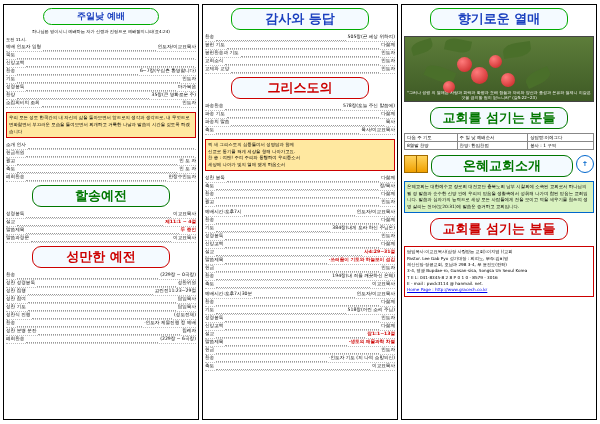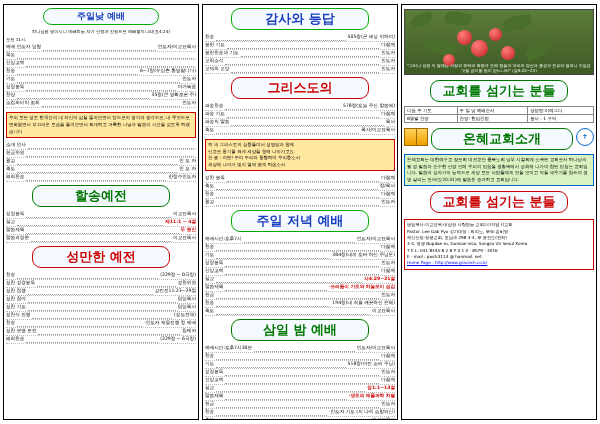--- a/index.html
+++ b/index.html
@@ -266,21 +266,20 @@
           <span class="d"></span>
           <span class="r">다함께</span>
         </div>
       <div class="row">
           <span class="l">광고</span>
           <span class="d"></span>
           <span class="r">인도자</span>
         </div>
     </div>
 
-    <div class="title">주일 저녁 예배</div>
     <div>
       <div class="row">
           <span class="l">예배시간:오후7시</span>
           <span class="d"></span>
           <span class="r">인도자/이교표목사</span>
         </div>
       <div class="row">
           <span class="l">찬송</span>
           <span class="d"></span>
           <span class="r">다함께</span>
@@ -320,21 +319,20 @@
           <span class="d"></span>
           <span class="r">194장(내 죄를 깨끗하신 은혜)</span>
         </div>
       <div class="row">
           <span class="l">축도</span>
           <span class="d"></span>
           <span class="r">이교표목사</span>
         </div>
     </div>
 
-    <div class="title green">삼일 밤 예배</div>
     <div>
       <div class="row">
           <span class="l">예배시간:오후7시30분</span>
           <span class="d"></span>
           <span class="r">인도자/이교표목사</span>
         </div>
       <div class="row">
           <span class="l">찬송</span>
           <span class="d"></span>
           <span class="r">다함께</span>
@@ -376,20 +374,21 @@
         </div>
       <div class="row">
           <span class="l">축도</span>
           <span class="d"></span>
           <span class="r">이교표목사</span>
         </div>
     </div>
   </div>
 
   <div class="col">
+    <div class="title">향기로운 열매</div>
 
     <div class="photo">
       <div class="leaf" style="left:6px;top:4px;width:22px;height:12px;transform:rotate(-18deg)"></div>
       <div class="leaf" style="left:40px;top:2px;width:26px;height:13px;transform:rotate(12deg)"></div>
       <div class="leaf" style="left:98px;top:6px;width:28px;height:14px;transform:rotate(-8deg)"></div>
       <div class="leaf" style="left:20px;top:30px;width:30px;height:14px;transform:rotate(22deg)"></div>
       <div class="leaf" style="left:120px;top:34px;width:26px;height:13px;transform:rotate(-25deg)"></div>
       <div class="berry" style="left:52px;top:20px;width:15px;height:15px"></div>
       <div class="berry" style="left:66px;top:30px;width:17px;height:17px"></div>
       <div class="berry" style="left:84px;top:18px;width:13px;height:13px"></div>

